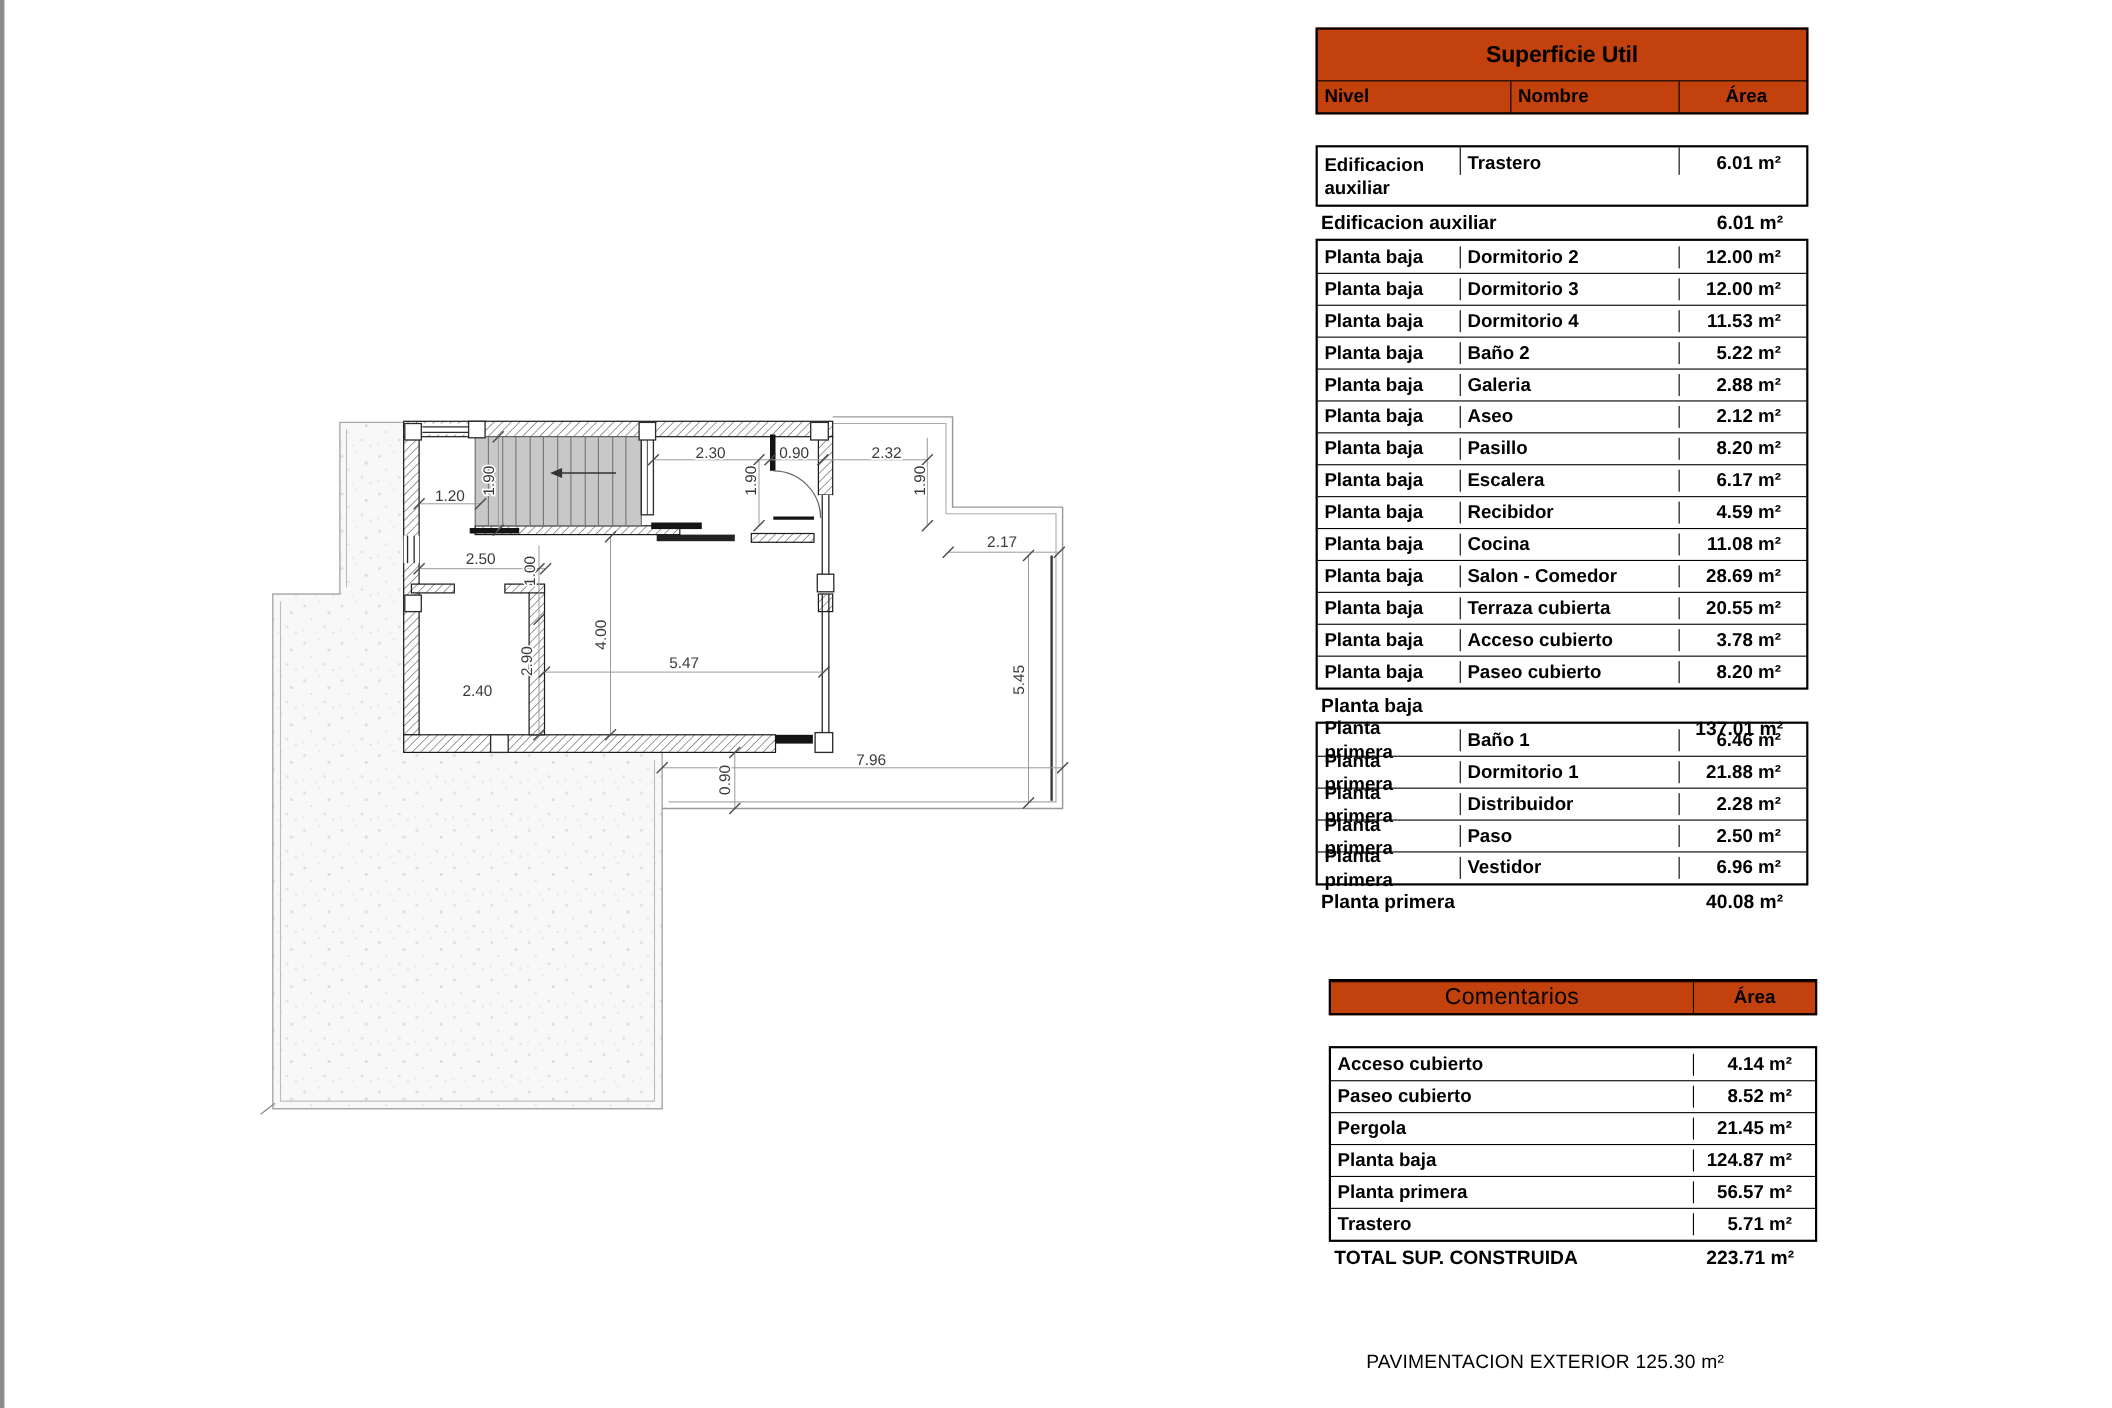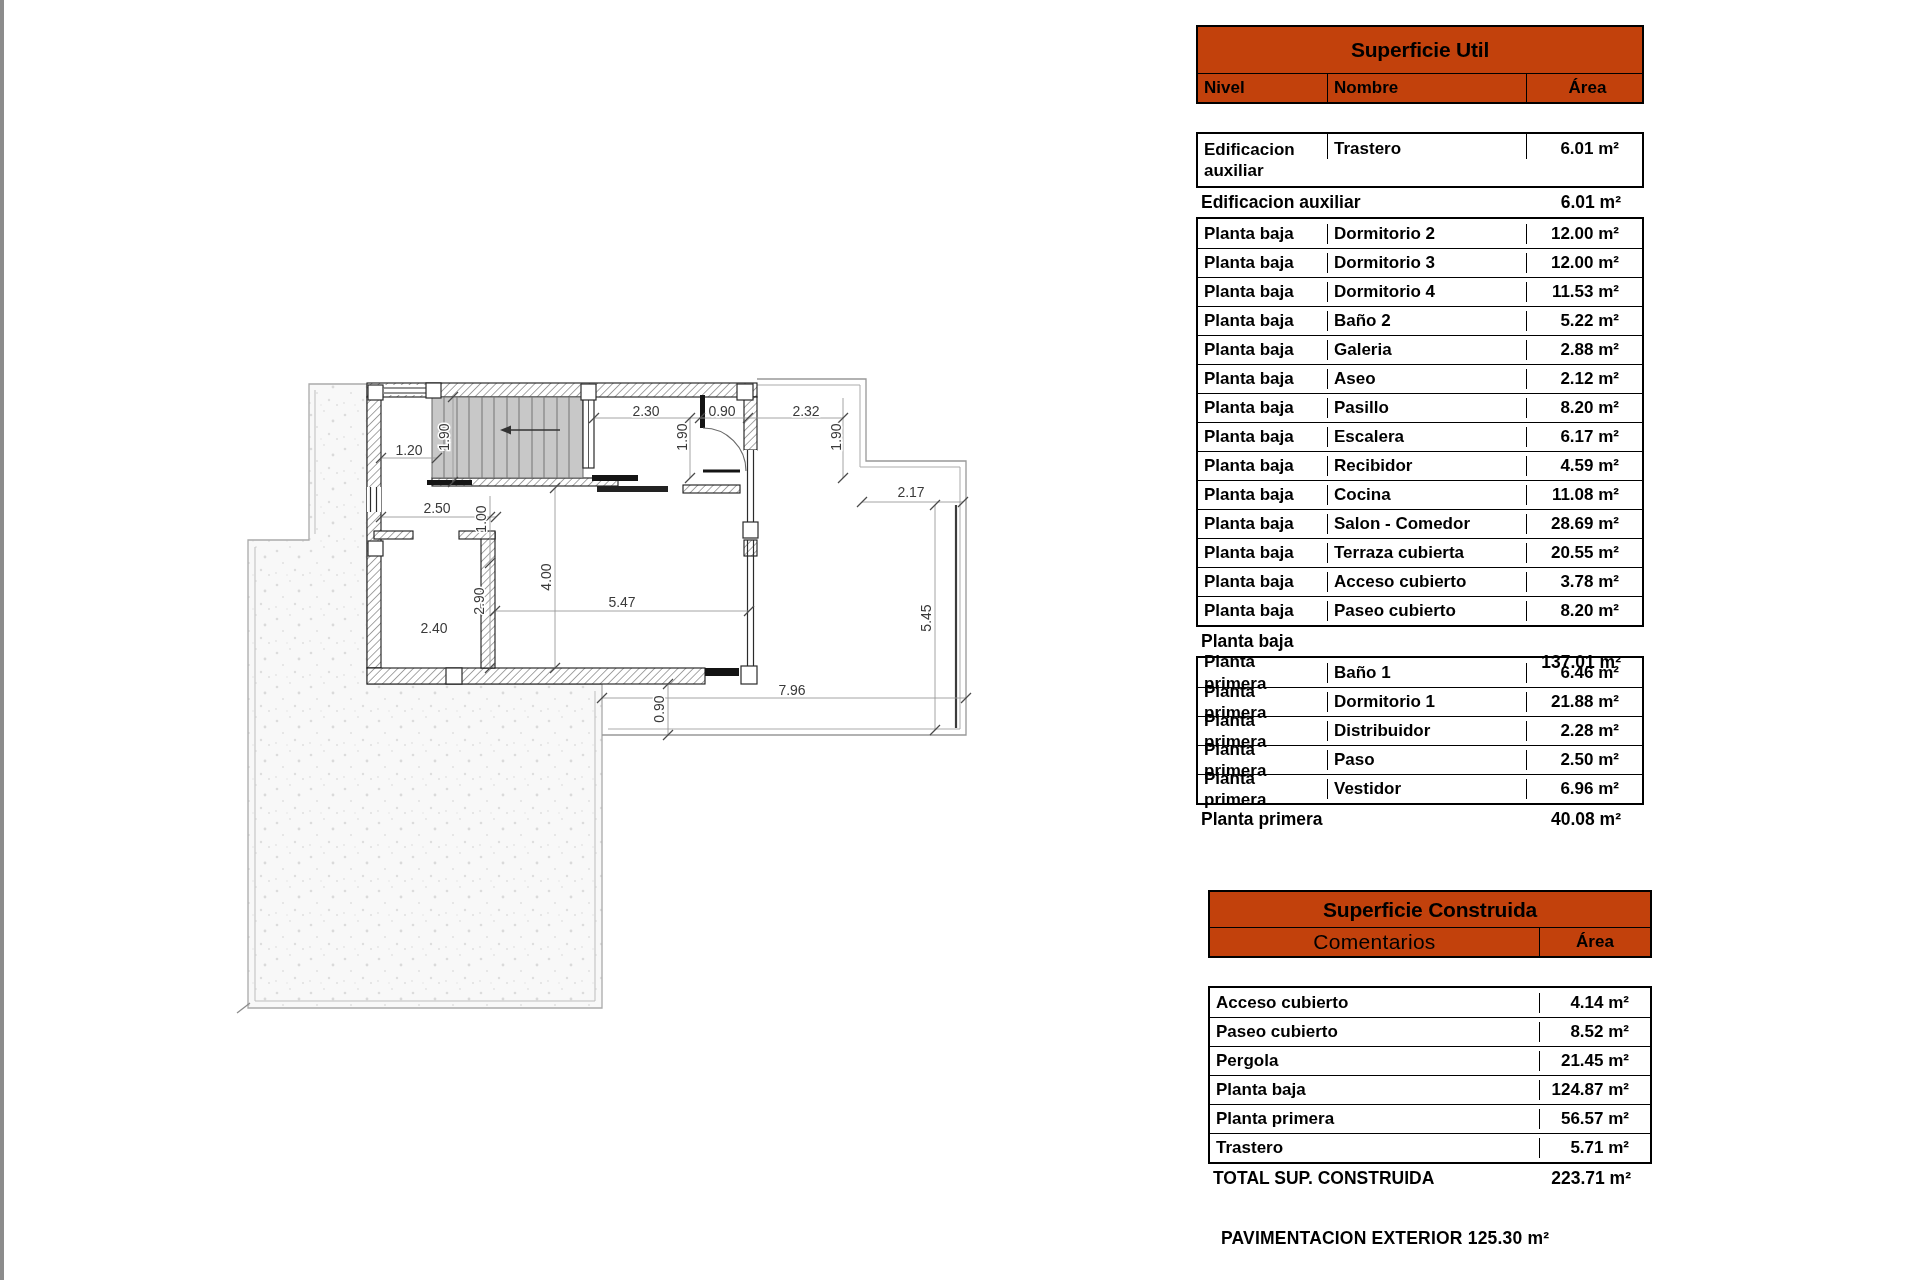--- a/index.html
+++ b/index.html
@@ -26,21 +26,21 @@
   .gap{height:28px;}
   .grp{border:2px solid #000;background:#fff;}
   .row{display:flex;height:29px;align-items:center;font-weight:bold;font-size:17px;}
   .row + .row{border-top:1.5px solid #000;}
   .row.tall{height:52px;align-items:flex-start;}
   .row.tall .c{padding-top:5px;}
   .num{text-align:right;justify-content:flex-end;display:flex;align-items:center;}
   .row.tall .num{align-items:flex-start;}
   .sumrow{display:flex;height:29px;align-items:center;font-weight:bold;font-size:17.5px;padding:0 0;}
   .sumrow .lbl{flex:1;padding-left:5px;}
-  .footnote{position:absolute;font-weight:bold;font-size:17.5px;letter-spacing:0.2px;}
+  .footnote{position:absolute;font-weight:normal;font-size:17.5px;letter-spacing:0.2px;margin-left:21px;}
   
   .t1c1{width:129px;}
   .t1c2{width:203px;flex:1;}
   .t1c3{width:116px;padding-right:0;}
   .t1 .num{padding-right:23px;}
   .t1 .t-head .t1c3{justify-content:center;padding-right:0;}
   
   .t2c1{width:329px;}
   .t2c2{width:115px;flex:1;}
   .t2 .num{padding-right:21px;}
@@ -222,21 +222,21 @@
       <text x="434" y="633" style="paint-order:stroke;stroke:#ffffff;stroke-width:3px;">2.40</text>
       <text x="926" y="623" transform="rotate(-90 926 618)" style="paint-order:stroke;stroke:#ffffff;stroke-width:3px;">5.45</text>
       <text x="792" y="695" style="paint-order:stroke;stroke:#ffffff;stroke-width:3px;">7.96</text>
       <text x="659" y="714" transform="rotate(-90 659 709)" style="paint-order:stroke;stroke:#ffffff;stroke-width:3px;">0.90</text>
     </g>
 </svg>
 
 <div class="tbl t1" style="left:1196px;top:25px;width:448px;">
   <div class="t-box">
     <div class="t-title" style="height:46px;">Superficie Util</div>
-    <div class="t-head" style="height:29px;">
+    <div class="t-head" style="height:29px;gap:46px;">
       <div class="c t1c1">Nivel</div>
       <div class="c t1c2 vline">Nombre</div>
       <div class="c t1c3 vline">Área</div>
     </div>
   </div>
   <div class="gap"></div>
   <div id="util-body">
       <div class="grp">
         <div class="row tall">
           <div class="c t1c1 wrap">Edificacion auxiliar</div>
@@ -353,21 +353,20 @@
       </div>
       <div class="sumrow">
         <div class="lbl">Planta primera</div>
         <div class="num" style="width:140px;">40.08 m²</div>
       </div>
     </div>
 </div>
 
 <div class="tbl t2" style="left:1208px;top:890px;width:444px;">
   <div class="t-box">
-    <div class="t-title" style="height:35px;">Superficie Construida</div>
     <div class="t-head" style="height:29px;">
       <div class="c t2c1">Comentarios</div>
       <div class="c t2c2 vline">Área</div>
     </div>
   </div>
   <div class="gap"></div>
   <div id="constr-body" class="grp">
       <div class="row">
         <div class="c t2c1">Acceso cubierto</div>
         <div class="num c t2c2 vline">4.14 m²</div>

